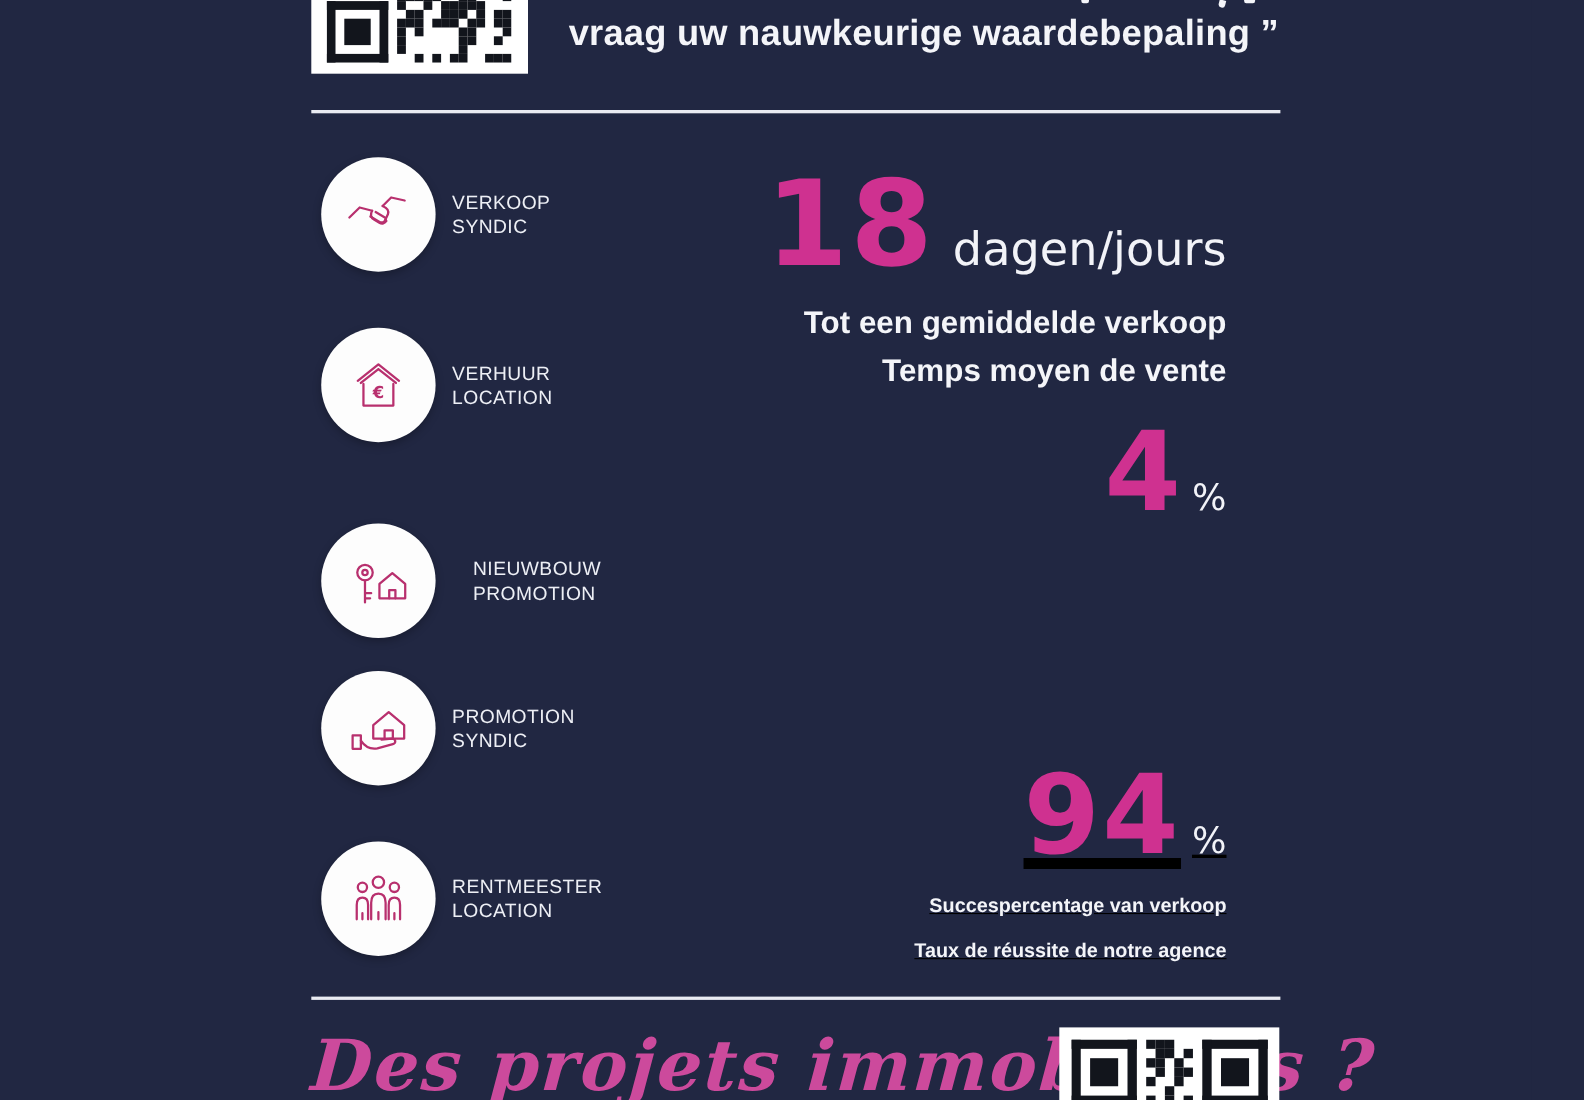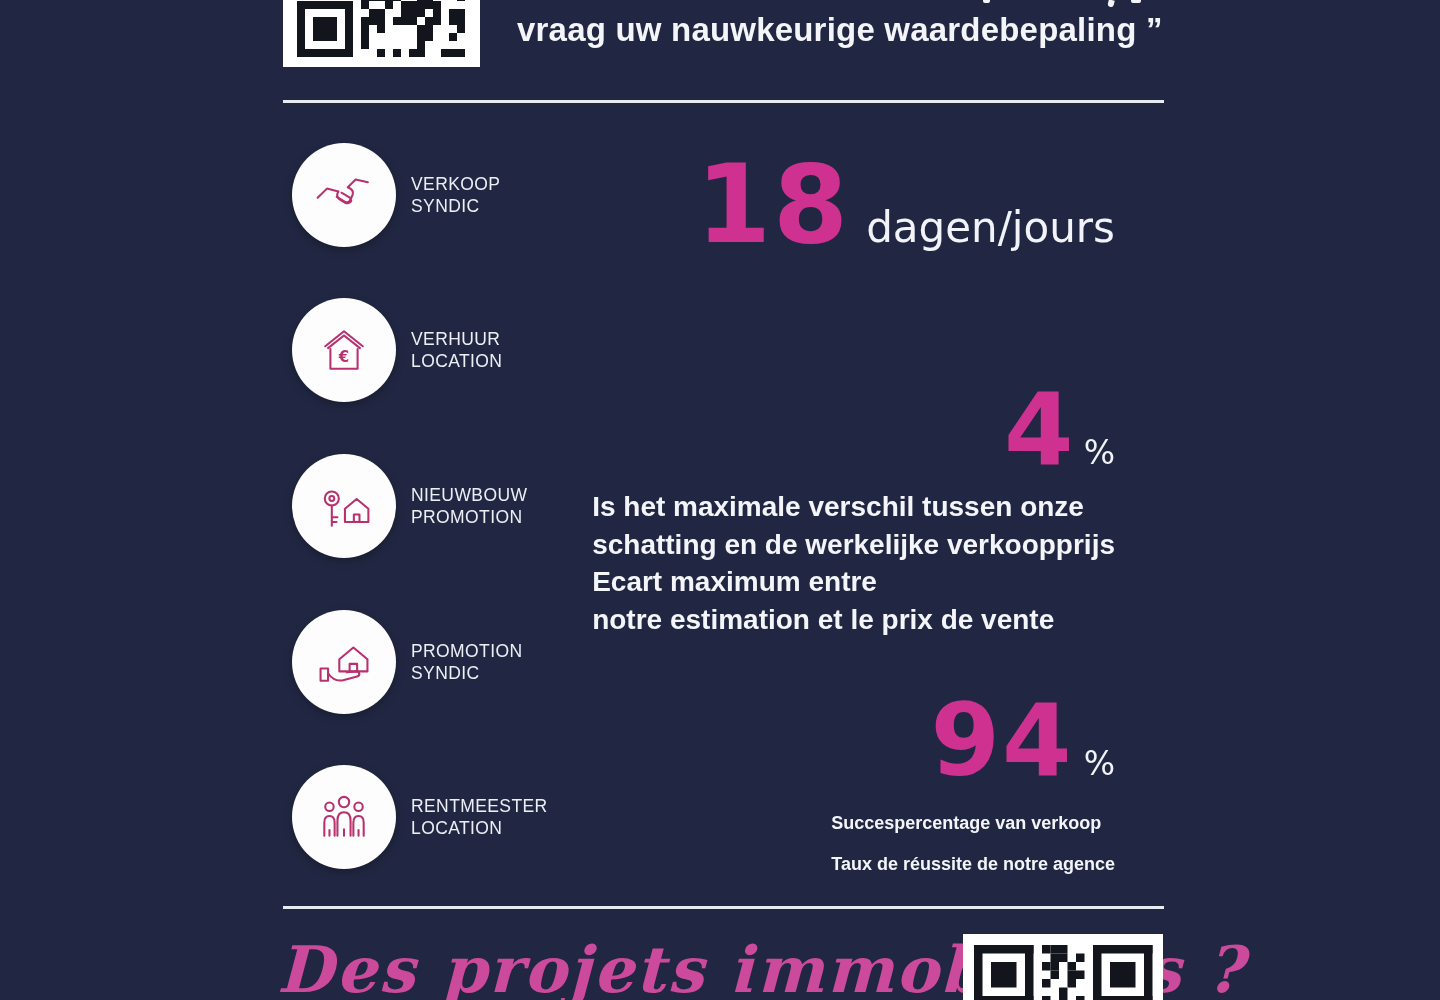--- a/index.html
+++ b/index.html
@@ -27,37 +27,37 @@
   
   .service-row{position:absolute;left:292px;display:flex;align-items:center;}
   .service-circle{
     width:104px;height:104px;border-radius:50%;background:#fdfdfd;
     display:flex;align-items:center;justify-content:center;flex:0 0 auto;
     box-shadow:0 3px 8px rgba(0,0,0,.25);
   }
   .service-circle svg{width:60px;height:60px;stroke:#b8306e;fill:none;
     stroke-width:2.2;stroke-linecap:round;stroke-linejoin:round;}
   .service-labels{margin-left:15px;color:#edeff5;font-size:17.5px;line-height:22px;letter-spacing:.4px;}
-  #row-verkoop{top:143px;} #row-verhuur{top:298px;} #row-nieuwbouw{top:454px;}
+  #row-verkoop{top:143px;} #row-verhuur{top:298px;} #row-nieuwbouw{top:476px;gap:19px;}
   #row-syndicus{top:610px;} #row-rentmeester{top:765px;}
   
-  .stat{position:absolute;right:277px;text-align:left;}
+  .stat{position:absolute;right:277px;text-align:right;}
   .num-row{display:flex;align-items:baseline;justify-content:flex-end;}
   .big-num{color:#cf3190;font-family:"DejaVu Sans",sans-serif;font-weight:600;line-height:.78;}
   .unit{color:#f2f3f8;font-family:"DejaVu Sans",sans-serif;}
   .stat-lines{color:#f4f5f9;font-weight:700;}
   #stat-days{top:163px;}
   #stat-days .big-num{font-size:108px;letter-spacing:2px;}
   #stat-days .unit{font-size:42px;margin-left:16px;}
   #stat-days .stat-lines{margin-top:22px;font-size:28.5px;line-height:43px;}
   #stat-gap{top:391px;}
   #stat-gap .big-num{font-size:100px;}
   #stat-gap .unit{font-size:33px;margin-left:10px;}
   #stat-gap .stat-lines{margin-top:16px;font-size:28px;line-height:37.5px;}
-  #stat-success{top:702px;}
+  #stat-success{top:702px;text-decoration:underline;}
   #stat-success .big-num{font-size:100px;letter-spacing:2px;}
   #stat-success .unit{font-size:33px;margin-left:10px;}
   #stat-success .stat-lines{margin-top:20px;font-size:18px;line-height:41px;}
   
   .script-heading{
     position:absolute;left:283px;top:932px;
     font-family:"DejaVu Serif",serif;font-style:italic;font-weight:700;
     font-size:64px;color:#cc4a9c;letter-spacing:2px;transform:skewX(-4deg);
     white-space:nowrap;
   }
@@ -306,32 +306,30 @@
       <div>RENTMEESTER</div>
       <div>LOCATION</div>
     </div>
   </div>
 
   <div class="stat" id="stat-days">
     <div class="num-row">
       <span class="big-num">18</span>
       <span class="unit">dagen/jours</span>
     </div>
+    <div class="stat-lines">
+      <div>Tot een gemiddelde verkoop</div>
+      <div>Temps moyen de vente</div>
+    </div>
   </div>
 
   <div class="stat" id="stat-gap">
     <div class="num-row">
       <span class="big-num">4</span>
       <span class="unit">%</span>
-    </div>
-    <div class="stat-lines">
-      <div>Is het maximale verschil tussen onze</div>
-      <div>schatting en de werkelijke verkoopprijs</div>
-      <div>Ecart maximum entre</div>
-      <div>notre estimation et le prix de vente</div>
     </div>
   </div>
 
   <div class="stat" id="stat-success">
     <div class="num-row">
       <span class="big-num">94</span>
       <span class="unit">%</span>
     </div>
     <div class="stat-lines">
       <div>Succespercentage van verkoop</div>

